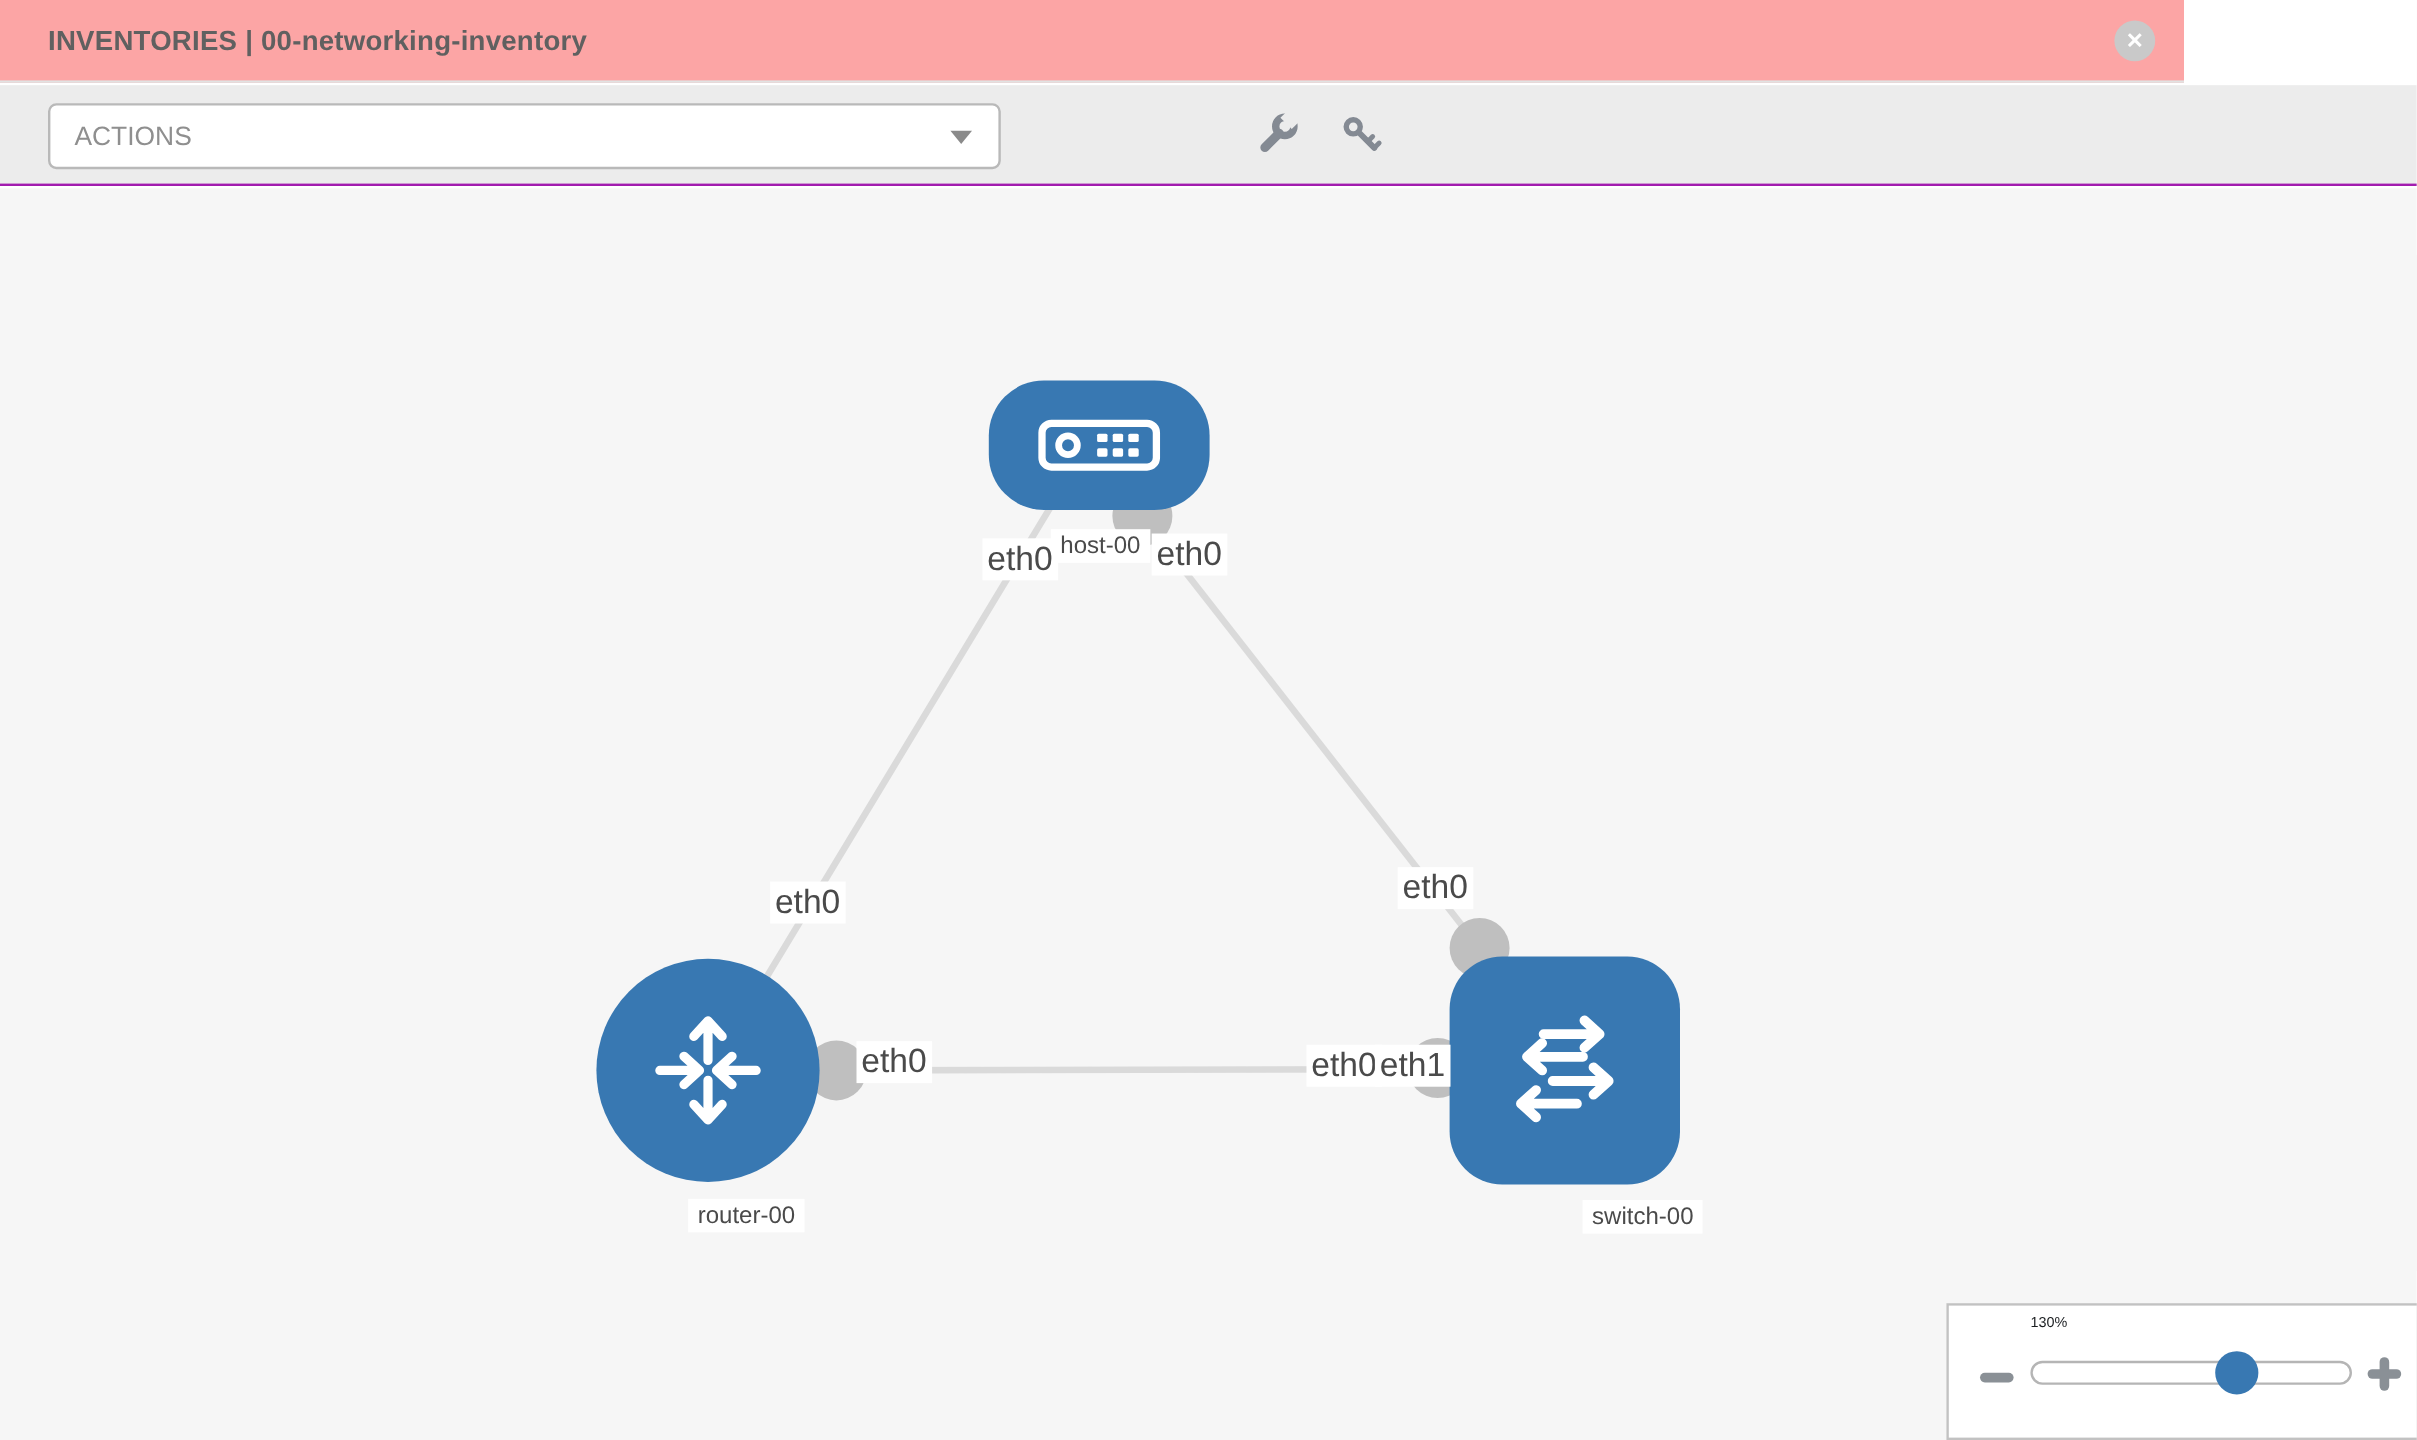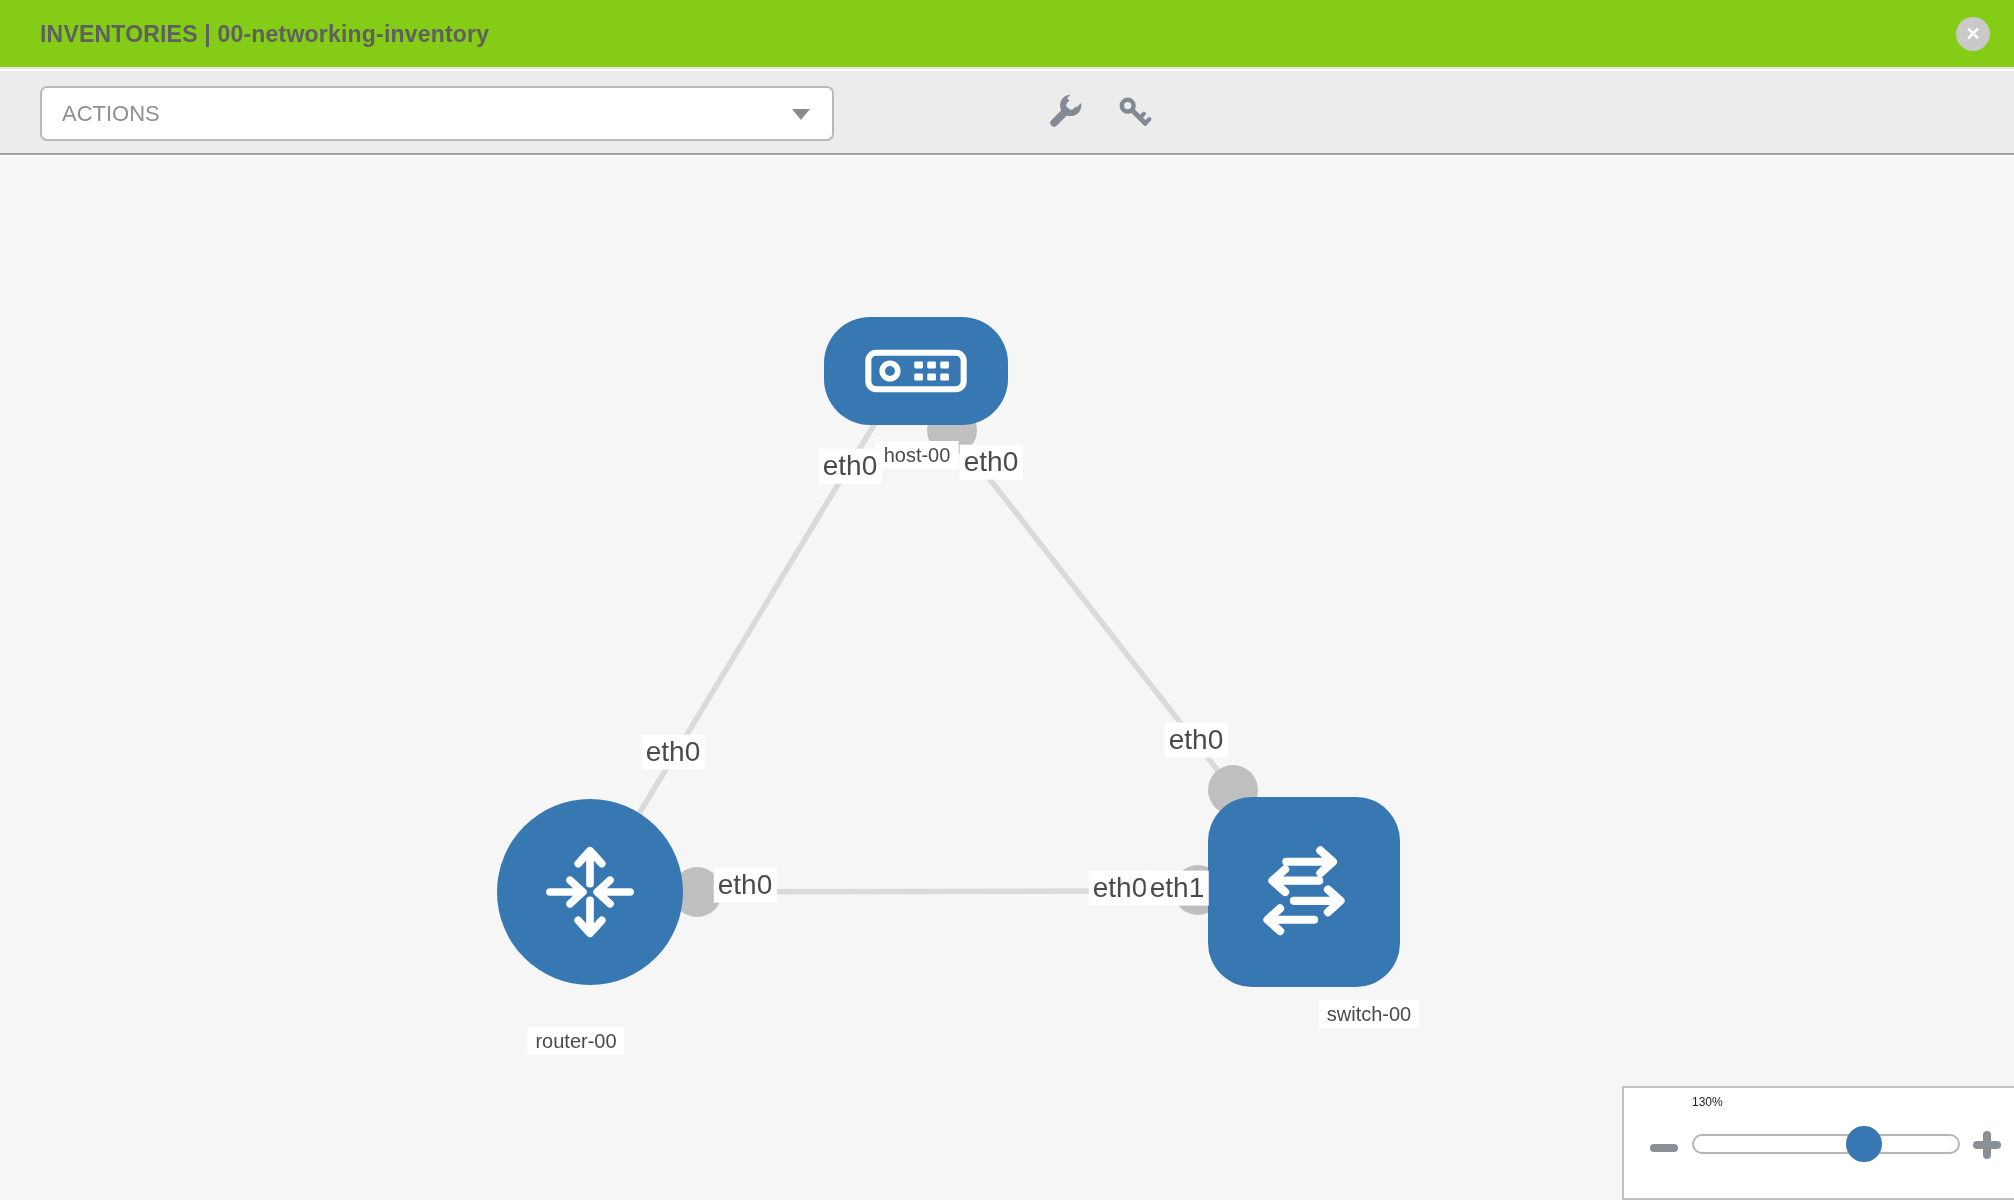--- a/index.html
+++ b/index.html
@@ -6,38 +6,38 @@
   html, body { margin: 0; padding: 0; }
   body {
     width: 2014px; height: 1200px; overflow: hidden;
     background: #ffffff;
     font-family: "Liberation Sans", "DejaVu Sans", sans-serif;
     position: relative;
   }
 
   
   .topbar {
-    position: absolute; top: 0; left: 0; width: 2014px; height: 69px;
-    background: #84cc16; border-bottom: 2px solid #e2e2e2;
+    position: absolute; top: 0; left: 0; width: 1820px; height: 69px;
+    background: #fca5a5; border-bottom: 2px solid #e2e2e2;
   }
   .page-title {
     position: absolute; left: 40px; top: 50%; transform: translateY(-50%);
     margin: 0; font-size: 23px; font-weight: bold; color: #606060; letter-spacing: 0.2px;
   }
   .close-btn {
     position: absolute; right: 24px; top: 17px; width: 34px; height: 34px;
     border-radius: 50%; background: #c9c9c9; border: none; padding: 0;
     display: flex; align-items: center; justify-content: center; cursor: pointer;
   }
   .close-x { color: #ffffff; font-size: 18px; font-weight: bold; line-height: 1; }
 
   
   .toolbar {
     position: absolute; top: 71px; left: 0; width: 2014px; height: 84px;
-    background: #ececec; border-bottom: 2px solid #a3a3a3;
+    background: #ececec; border-bottom: 2px solid #a21caf;
   }
   .select-box {
     position: absolute; top: 15px; height: 55px;
     background: #ffffff; border: 2px solid #b9b9b9; border-radius: 7px;
     display: flex; align-items: center; padding: 0 20px;
     font-size: 22px; color: #8f8f8f; cursor: pointer;
   }
   .select-box.actions { left: 40px;  width: 794px; }
   .select-box.search  { left: 1183px; width: 815px; }
   .caret {
@@ -188,21 +188,21 @@
         <svg viewBox="0 0 100 100" width="126" height="126">
     <g stroke="#fff" stroke-width="6.5" stroke-linecap="round" stroke-linejoin="round" fill="none">
       <path d="M36 26 L72 26 M63 17 L73 26 L63 35"></path>
       <path d="M62 41 L26 41 M35 32 L25 41 L35 50"></path>
       <path d="M42 57 L78 57 M69 48 L79 57 L69 66"></path>
       <path d="M58 72 L22 72 M31 63 L21 72 L31 81"></path>
     </g>
   </svg>
       </div>
       <div class="node-label" style="left: 917px; top: 298px;">host-00</div>
-      <div class="node-label" style="left: 576px; top: 856px; margin-top: 28px;">router-00</div>
+      <div class="node-label" style="left: 622px; top: 856px;">router-00</div>
       <div class="node-label" style="left: 1369px; top: 857px;">switch-00</div>
       <div class="if-label" style="left: 850px; top: 309px;">eth0</div>
       <div class="if-label" style="left: 991px; top: 305px;">eth0</div>
       <div class="if-label" style="left: 673px; top: 595px;">eth0</div>
       <div class="if-label" style="left: 1196px; top: 583px;">eth0</div>
       <div class="if-label" style="left: 745px; top: 728px;">eth0</div>
       <div class="if-label" style="left: 1120px; top: 731px;">eth0</div>
       <div class="if-label" style="left: 1177px; top: 731px;">eth1</div>
     </div>
 

